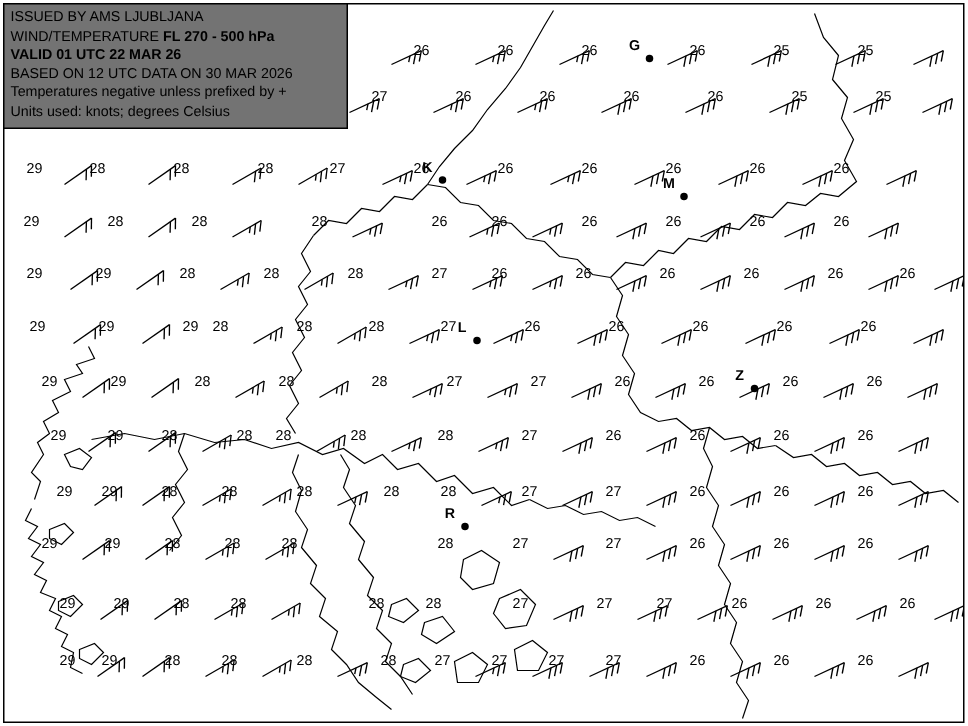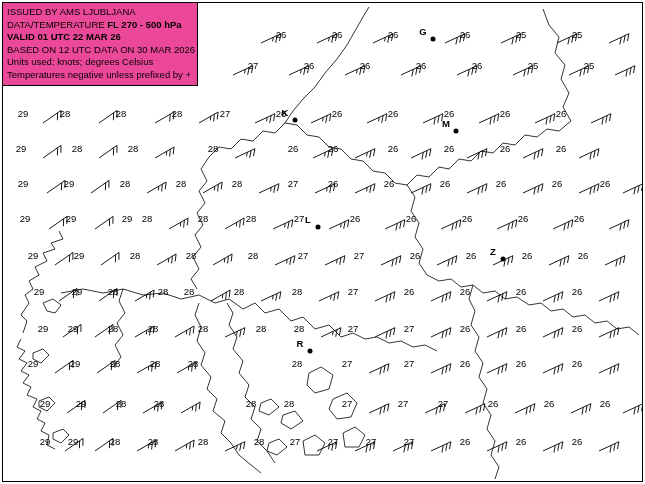--- a/index.html
+++ b/index.html
@@ -15,23 +15,23 @@
     left:2px;top:2px;
     width:641px;height:480px;
     border:1px solid #000;
     box-sizing:border-box;
     overflow:hidden;
   }
   svg.layer{position:absolute;left:0;top:0;width:641px;height:480px;}
   
   #headerbox{
     position:absolute;left:2px;top:2px;
-    width:196px;
+    width:230px;
     border:1px solid #000;
-    background:#ec4899;
+    background:#737373;
     box-sizing:border-box;
     padding:3px 4px 4px 4px;
     z-index:20;
   }
   #headerbox div{font-size:9.5px;line-height:12.5px;color:#000;white-space:nowrap;}
   #headerbox div.bold{font-weight:bold;}
   #headerbox .mix b{font-weight:bold;}
   
   #modelbox{
     position:absolute;left:2px;bottom:2px;
@@ -998,21 +998,21 @@
         <div class="citydot" style="left: 500px; top: 256px;"></div>
         <div class="cityname" style="left: 490px; top: 248px;">Z</div>
         <div class="citydot" style="left: 307px; top: 348px;"></div>
         <div class="cityname" style="left: 297px; top: 340px;">R</div>
       </div>
 
   </div>
 
   <div id="headerbox">
     <div>ISSUED BY AMS LJUBLJANA</div>
-    <div class="mix"><span>DATA/TEMPERATURE </span><b>FL 270 - 500 hPa</b></div>
+    <div class="mix"><span>WIND/TEMPERATURE </span><b>FL 270 - 500 hPa</b></div>
     <div class="bold">VALID 01 UTC 22 MAR 26</div>
     <div>BASED ON 12 UTC DATA ON 30 MAR 2026</div>
+    <div>Temperatures negative unless prefixed by +</div>
     <div>Units used: knots; degrees Celsius</div>
-    <div>Temperatures negative unless prefixed by +</div>
   </div>
 
 
 </div>
 
 </body></html>

